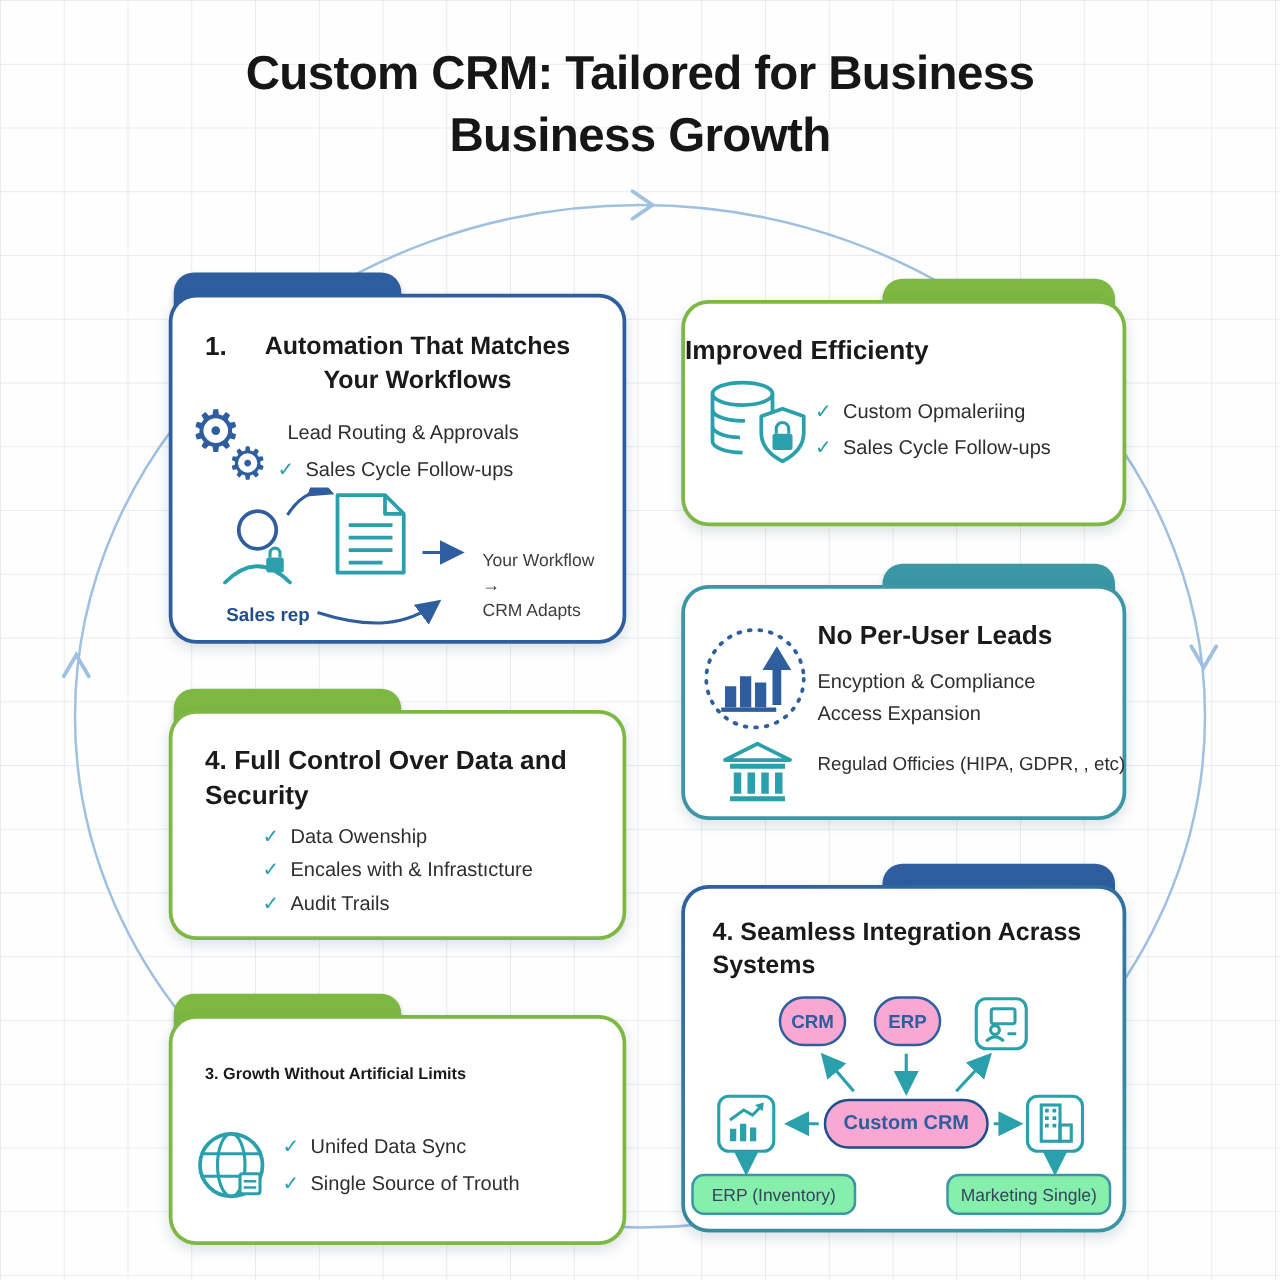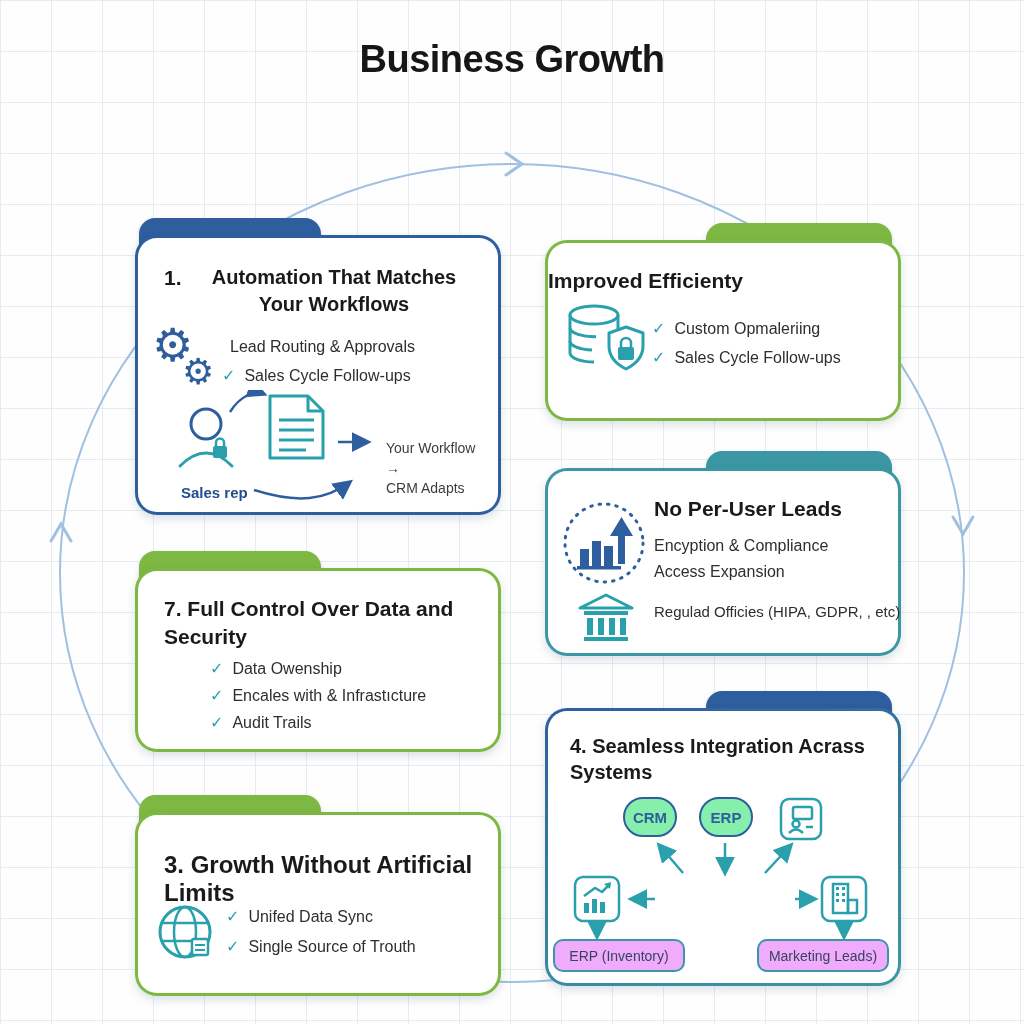--- a/index.html
+++ b/index.html
@@ -16,23 +16,23 @@
   .cardw{position:absolute;z-index:2;border-radius:22px;padding:3px;box-shadow:0 4px 10px rgba(30,60,90,.15);}
   .cardb{position:relative;width:100%;height:100%;background:#fff;border-radius:19px;box-sizing:border-box;}
   .h2{position:absolute;font-weight:700;color:#1a1a1a;}
   .body-txt{position:absolute;font-size:16px;color:#2e2e2e;white-space:nowrap;}
   .chk{color:#2aa0ad;font-family:"DejaVu Sans",sans-serif;font-weight:700;margin-right:9px;}
   .gear{position:absolute;font-family:"DejaVu Sans",sans-serif;color:#2e5e9e;line-height:1;}
   .abs{position:absolute;}
   .flow-label{position:absolute;font-size:15px;font-weight:700;color:#1f4e8c;}
   .flow-result{position:absolute;font-size:14px;line-height:20px;color:#3c3c3c;}
   .nodebox{position:absolute;display:flex;align-items:center;justify-content:center;
-    border:2.5px solid #2e5e9e;border-radius:20px;background:#86efac;font-weight:700;color:#2e5e9e;font-size:15px;box-sizing:border-box;}
+    border:2.5px solid #2e5e9e;border-radius:20px;background:#f9a8d4;font-weight:700;color:#2e5e9e;font-size:15px;box-sizing:border-box;}
   .labelbox{position:absolute;display:flex;align-items:center;justify-content:center;
-    border:2px solid #3b97a4;border-radius:10px;background:#f0abfc;font-size:14px;color:#34455c;box-sizing:border-box;white-space:nowrap;}
+    border:2px solid #3b97a4;border-radius:10px;background:#86efac;font-size:14px;color:#34455c;box-sizing:border-box;white-space:nowrap;}
   .iconbox{position:absolute;}
 </style>
 </head>
 <body>
 
 <div class="canvas">
 
   <svg width="0" height="0" style="position:absolute">
     <defs>
       <marker id="mBlue" markerWidth="9" markerHeight="9" refX="6.5" refY="4" orient="auto">
@@ -45,20 +45,21 @@
   </svg>
 
   <svg class="circle-svg" width="1024" height="1024">
     <ellipse cx="512" cy="573" rx="452" ry="409" fill="none" stroke="#9fc0e0" stroke-width="2"></ellipse>
     <polyline points="506,153 522,164 506,175" fill="none" stroke="#9fc0e0" stroke-width="3" stroke-linecap="round"></polyline>
     <polyline points="51,541 61,524 71,541" fill="none" stroke="#9fc0e0" stroke-width="3" stroke-linecap="round"></polyline>
     <polyline points="953,517 963,534 973,517" fill="none" stroke="#9fc0e0" stroke-width="3" stroke-linecap="round"></polyline>
   </svg>
 
   <div class="page-title">
+    <div>Custom CRM: Tailored for Business</div>
     <div>Business Growth</div>
   </div>
 
   <div class="tab" style="left:139px;top:218px;width:182px;background:#2e5e9e"></div>
   <div class="tab" style="left:706px;top:223px;width:186px;background:#7db843"></div>
   <div class="tab" style="left:706px;top:451px;width:186px;background:#3b97a4"></div>
   <div class="tab" style="left:139px;top:551px;width:182px;background:#7db843"></div>
   <div class="tab" style="left:139px;top:795px;width:182px;background:#7db843"></div>
   <div class="tab" style="left:706px;top:691px;width:186px;background:#2e5e9e"></div>
 
@@ -153,38 +154,38 @@
         <rect x="42" y="25" width="6" height="17" fill="#2aa0ad"></rect>
         <rect x="6" y="44" width="44" height="4" fill="#2aa0ad"></rect>
       </svg>
       <div class="body-txt" style="left:106px;top:132px;font-size:15px">Regulad Officies (HIPA, GDPR, , etc)</div>
     </div>
   </div>
 
   <div class="cardw" style="left:135px;top:568px;width:360px;height:178px;background:#7db843">
     <div class="cardb">
       <div class="h2" style="left:26px;top:24px;font-size:21px;line-height:28px">
-        <div>7. Full Control Over Data and</div>
+        <div>4. Full Control Over Data and</div>
         <div>Security</div>
       </div>
       <div class="body-txt" style="left:72px;top:88px">
         <span class="chk">✓</span><span>Data Owenship</span>
       </div>
       <div class="body-txt" style="left:72px;top:115px">
         <span class="chk">✓</span><span>Encales with &amp; Infrastıcture</span>
       </div>
       <div class="body-txt" style="left:72px;top:142px">
         <span class="chk">✓</span><span>Audit Trails</span>
       </div>
     </div>
   </div>
 
   <div class="cardw" style="left:135px;top:812px;width:360px;height:178px;background:#7db843">
     <div class="cardb">
-      <div class="h2" style="left:26px;top:36px;font-size:24px">3. Growth Without Artificial Limits</div>
+      <div class="h2" style="left:26px;top:36px;font-size:13px">3. Growth Without Artificial Limits</div>
       <svg class="iconbox" style="left:18px;top:88px" width="60" height="60">
         <circle cx="29" cy="29" r="25" fill="none" stroke="#2aa0ad" stroke-width="3"></circle>
         <ellipse cx="29" cy="29" rx="11" ry="25" fill="none" stroke="#2aa0ad" stroke-width="2.5"></ellipse>
         <line x1="6" y1="20" x2="52" y2="20" stroke="#2aa0ad" stroke-width="2.5"></line>
         <line x1="6" y1="38" x2="52" y2="38" stroke="#2aa0ad" stroke-width="2.5"></line>
         <rect x="36" y="36" width="16" height="16" rx="2" fill="#fff" stroke="#2aa0ad" stroke-width="2.5"></rect>
         <line x1="39" y1="42" x2="49" y2="42" stroke="#2aa0ad" stroke-width="2"></line>
         <line x1="39" y1="47" x2="49" y2="47" stroke="#2aa0ad" stroke-width="2"></line>
       </svg>
       <div class="body-txt" style="left:88px;top:92px">
@@ -223,30 +224,31 @@
           <line x1="27" y1="30" x2="34" y2="30" stroke="#2aa0ad" stroke-width="2.5"></line>
         </svg>
         <svg class="iconbox" style="left:22px;top:78px" width="48" height="48">
           <rect x="2" y="2" width="44" height="44" rx="8" fill="#fff" stroke="#2aa0ad" stroke-width="2.5"></rect>
           <rect x="11" y="28" width="5" height="10" fill="#2aa0ad"></rect>
           <rect x="19" y="24" width="5" height="14" fill="#2aa0ad"></rect>
           <rect x="27" y="27" width="5" height="11" fill="#2aa0ad"></rect>
           <polyline points="11,21 22,13 29,17 37,9" fill="none" stroke="#2aa0ad" stroke-width="2.5"></polyline>
           <polygon points="38,7 31,9 37,14" fill="#2aa0ad"></polygon>
         </svg>
+        <div class="nodebox" style="left:108px;top:82px;width:132px;height:40px;border-color:#1f4e8c;font-size:16px">Custom CRM</div>
         <svg class="iconbox" style="left:269px;top:78px" width="48" height="48">
           <rect x="2" y="2" width="44" height="44" rx="8" fill="#fff" stroke="#2aa0ad" stroke-width="2.5"></rect>
           <rect x="13" y="9" width="15" height="29" fill="none" stroke="#2aa0ad" stroke-width="2.5"></rect>
           <rect x="16" y="12" width="3" height="3" fill="#2aa0ad"></rect>
             <rect x="22" y="12" width="3" height="3" fill="#2aa0ad"></rect>
           <rect x="16" y="18" width="3" height="3" fill="#2aa0ad"></rect>
             <rect x="22" y="18" width="3" height="3" fill="#2aa0ad"></rect>
           <rect x="16" y="24" width="3" height="3" fill="#2aa0ad"></rect>
             <rect x="22" y="24" width="3" height="3" fill="#2aa0ad"></rect>
           <rect x="28" y="25" width="9" height="13" fill="none" stroke="#2aa0ad" stroke-width="2.5"></rect>
         </svg>
         <div class="labelbox" style="left:2px;top:142px;width:132px;height:33px">ERP (Inventory)</div>
-        <div class="labelbox" style="left:206px;top:142px;width:132px;height:33px">Marketing Leads)</div>
+        <div class="labelbox" style="left:206px;top:142px;width:132px;height:33px">Marketing Single)</div>
       </div>
     </div>
   </div>
 
 </div>
 
 </body></html>

